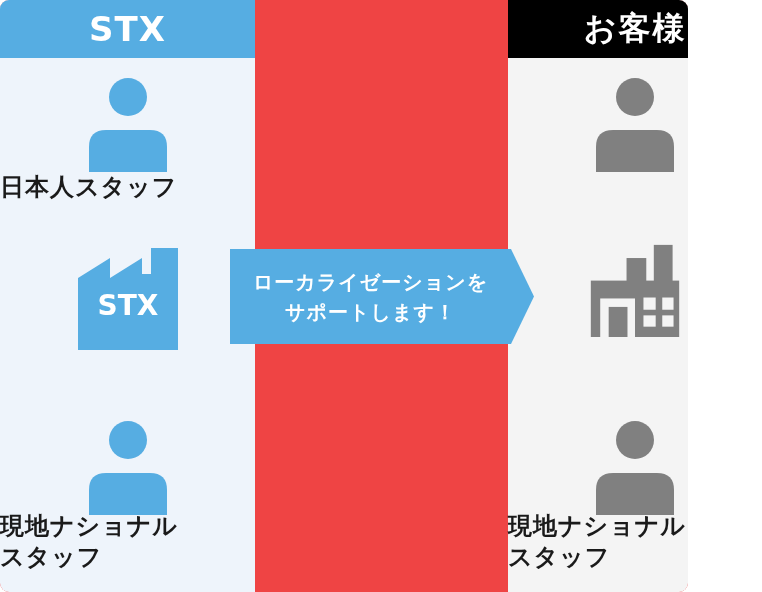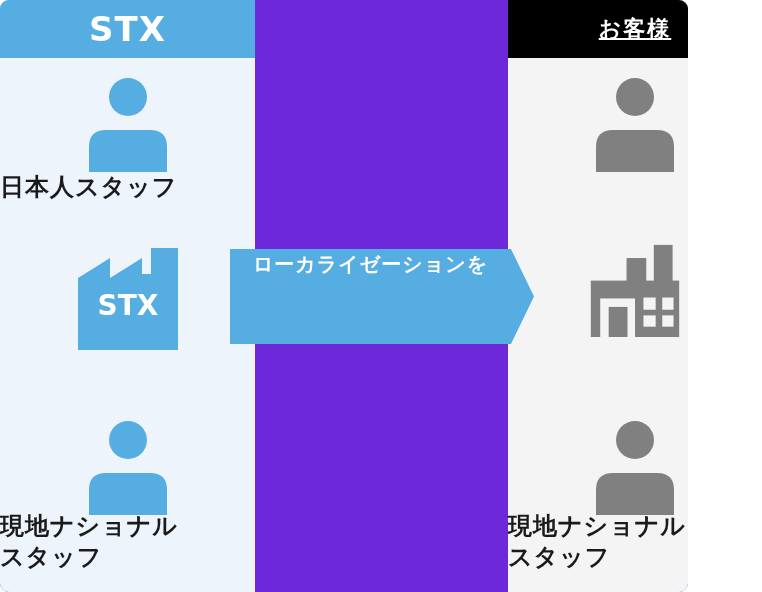--- a/index.html
+++ b/index.html
@@ -10,21 +10,21 @@
     --header-black: #000000;
     --text: #1a1a1a;
     --white: #ffffff;
   }
   * { margin: 0; padding: 0; box-sizing: border-box; }
   body { background: #fff; }
   .stage {
     position: relative;
     width: 688px;
     height: 592px;
-    background: #6d28d9;
+    background: #ef4444;
     overflow: hidden;
     font-family: "DejaVu Sans", "Liberation Sans", sans-serif;
     color: var(--text);
     border-radius: 9px;
   }
   .panel {
     position: absolute;
     top: 0;
     height: 592px;
   }
@@ -34,21 +34,21 @@
     position: absolute;
     left: 0; top: 0;
     width: 100%; height: 58px;
     display: flex;
     align-items: center;
     justify-content: center;
     color: var(--white);
     font-weight: 700;
   }
   .col-header.blue  { background: var(--blue);  font-size: 34px; letter-spacing: 1px; }
-  .col-header.black { background: var(--header-black); font-size: 22px; letter-spacing: 2px; text-decoration: underline; }
+  .col-header.black { background: var(--header-black); font-size: 32px; letter-spacing: 2px; }
   .abs { position: absolute; }
   .center-x { left: 50%; transform: translateX(-50%); }
   .caption {
     position: absolute;
     left: 0;
     width: 100%;
     text-align: left;
     font-weight: 700;
     font-size: 24px;
     letter-spacing: 1px;
@@ -73,21 +73,21 @@
     width: 304px;
     height: 95px;
   }
   .arrow-text {
     position: absolute;
     left: 0; top: 0;
     width: 281px; height: 95px;
     display: flex;
     flex-direction: column;
     align-items: center;
-    justify-content: space-between;
+    justify-content: center;
     color: var(--white);
     font-size: 20px;
     font-weight: 700;
     line-height: 30px;
     letter-spacing: 1px;
     text-align: center;
   }
   svg { display: block; }
 </style>
 </head>
@@ -164,16 +164,17 @@
       <div>スタッフ</div>
     </div>
   </div>
 
   <div class="arrow-wrap">
     <svg width="304" height="95" viewBox="0 0 304 95">
       <polygon points="0,0 281,0 304,47.5 281,95 0,95" fill="var(--blue)"></polygon>
     </svg>
     <div class="arrow-text">
       <div>ローカライゼーションを</div>
+      <div>サポートします！</div>
     </div>
   </div>
 
 </div>
 
 </body></html>

